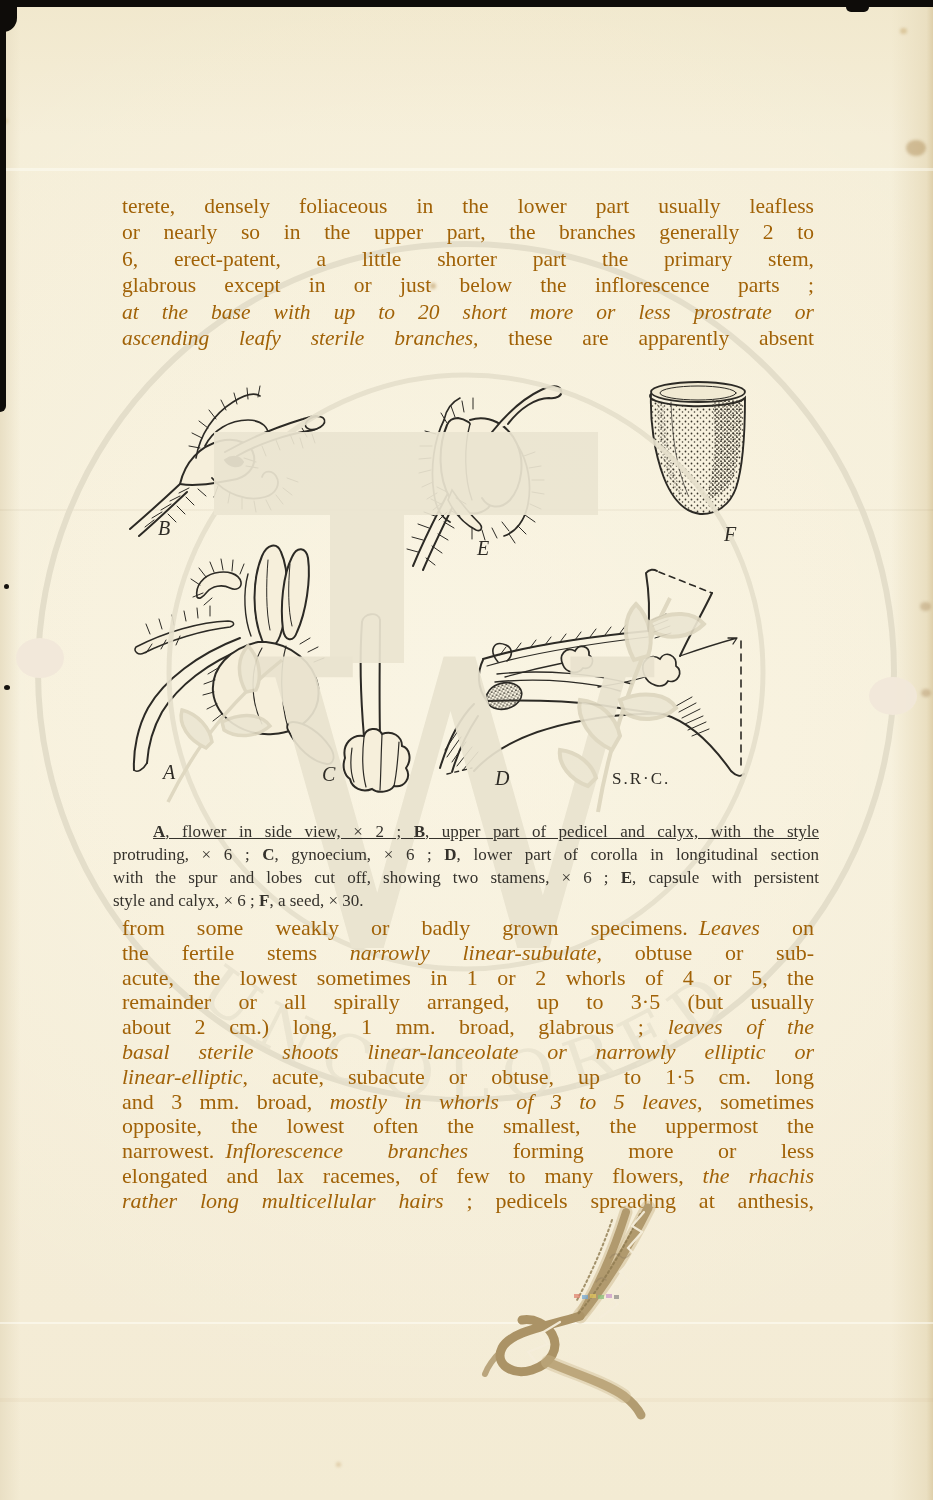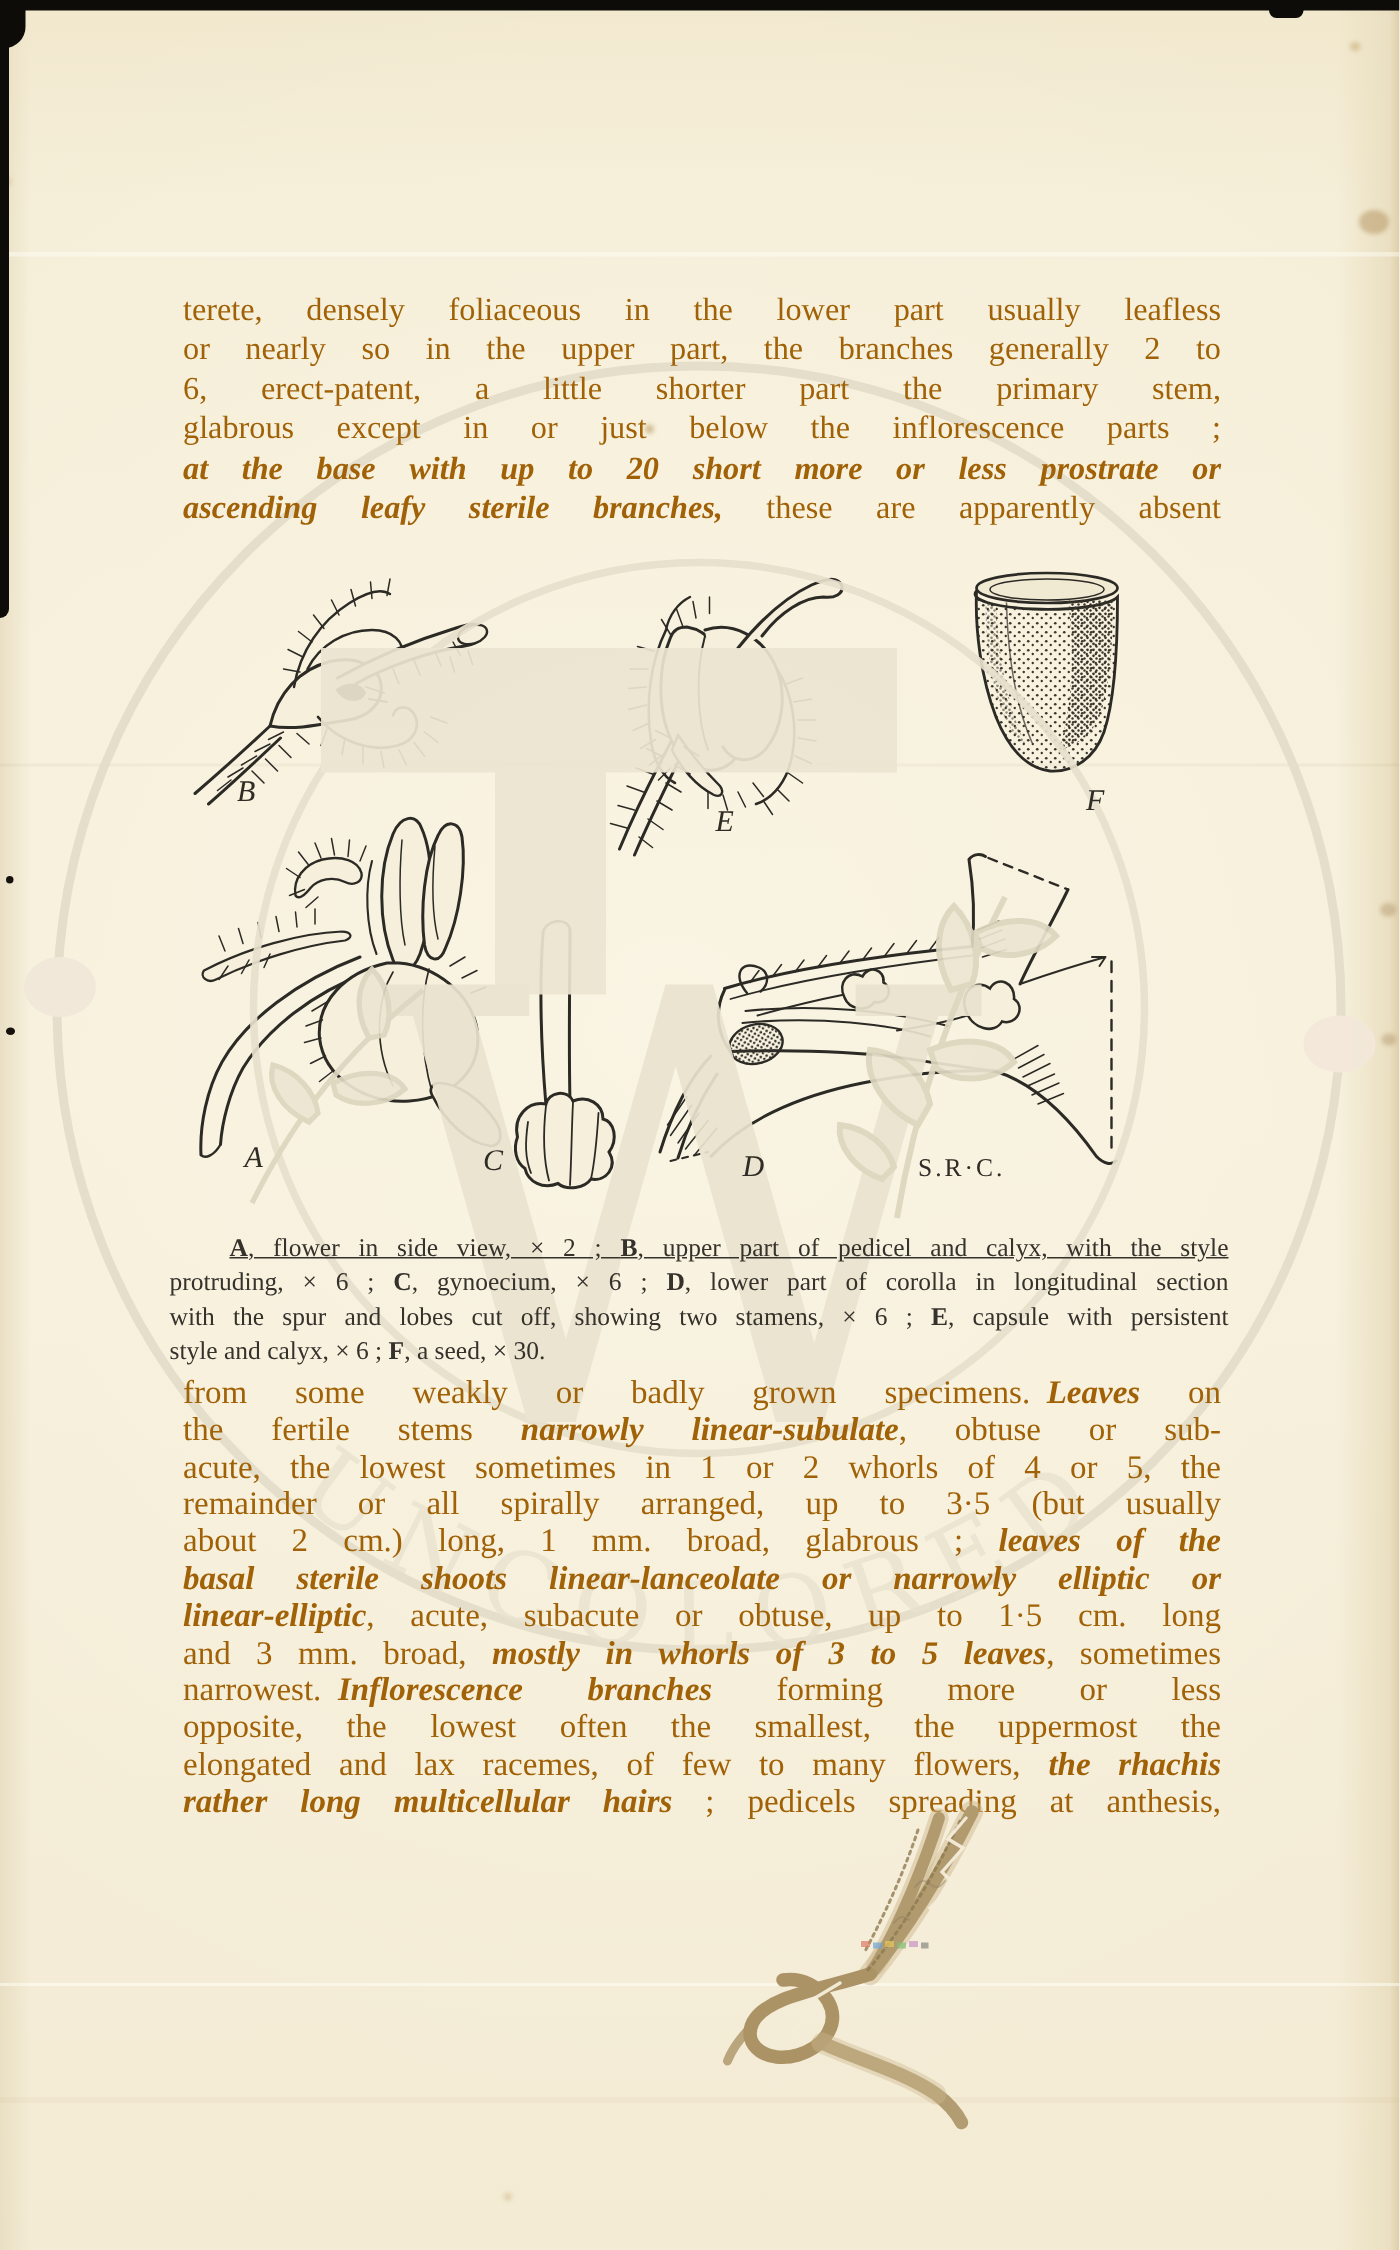--- a/index.html
+++ b/index.html
@@ -13,21 +13,21 @@
       background:linear-gradient(90deg,#e9dfc4 0,rgba(246,239,218,0) 2.2%,rgba(246,239,218,0) 95.5%,#eadfc1 99.3%,#decfaa 100%);}
   .layer{position:absolute;inset:0;}
   
   .tblock{position:absolute;color:#a16207;}
   #para1{left:122px;top:193px;width:692px;font-size:21.5px;line-height:26.4px;}
   #caption{left:113px;top:820px;width:706px;font-size:17px;line-height:23px;color:#35322c;}
   #para2{left:122px;top:916px;width:692px;font-size:22px;line-height:24.8px;}
   .tline{text-align:left;}
   .tline.just{text-align:justify;text-align-last:justify;}
   .tline.ind{padding-left:40px;text-decoration:underline;}
-  .it{font-style:italic;font-weight:bold;}
+  .it{font-style:italic;}
   .bd{font-weight:bold;}
   
   .flabel{position:absolute;font-style:italic;font-size:20px;color:#2f2c26;letter-spacing:1px;}
   .flabel.sr{font-style:normal;font-size:17px;letter-spacing:2px;}
   
   .edge{background:#0e0c09;position:absolute;}
   .stain{position:absolute;border-radius:50%;filter:blur(1.5px);}
   .crease{position:absolute;left:0;width:933px;}
   svg{position:absolute;left:0;top:0;}
 </style>
@@ -228,22 +228,22 @@
 
 <div id="para2" class="tblock">
     <div class="tline just"><span>from some weakly or badly grown specimens. </span><span class="it">Leaves</span><span> on</span></div>
     <div class="tline just"><span>the fertile stems </span><span class="it">narrowly linear-subulate</span><span>, obtuse or sub-</span></div>
     <div class="tline just"><span>acute, the lowest sometimes in 1 or 2 whorls of 4 or 5, the</span></div>
     <div class="tline just"><span>remainder or all spirally arranged, up to 3·5 (but usually</span></div>
     <div class="tline just"><span>about 2 cm.) long, 1 mm. broad, glabrous ; </span><span class="it">leaves of the</span></div>
     <div class="tline just"><span class="it">basal sterile shoots linear-lanceolate or narrowly elliptic or</span></div>
     <div class="tline just"><span class="it">linear-elliptic</span><span>, acute, subacute or obtuse, up to 1·5 cm. long</span></div>
     <div class="tline just"><span>and 3 mm. broad, </span><span class="it">mostly in whorls of 3 to 5 leaves</span><span>, sometimes</span></div>
+    <div class="tline just"><span>opposite, the lowest often the smallest, the uppermost the</span></div>
     <div class="tline just"><span>narrowest. </span><span class="it">Inflorescence branches</span><span> forming more or less</span></div>
-    <div class="tline just"><span>opposite, the lowest often the smallest, the uppermost the</span></div>
     <div class="tline just"><span>elongated and lax racemes, of few to many flowers, </span><span class="it">the rhachis</span></div>
     <div class="tline just"><span class="it">rather long multicellular hairs</span><span> ;  pedicels spreading at anthesis,</span></div>
   </div>
 
 <svg width="933" height="1500" viewBox="0 0 933 1500">
   <g fill="none" stroke-linecap="round">
     <path d="M648,1208 C630,1244 606,1284 580,1316" stroke="#cdb98f" stroke-width="15" opacity=".5"></path>
     <path d="M626,1212 C616,1244 600,1282 584,1310" stroke="#cdb98f" stroke-width="13" opacity=".5"></path>
     <path d="M648,1208 C630,1244 606,1284 580,1316" stroke="#b19a6e" stroke-width="9"></path>
     <path d="M626,1212 C616,1244 600,1282 584,1310" stroke="#b19a6e" stroke-width="8"></path>

